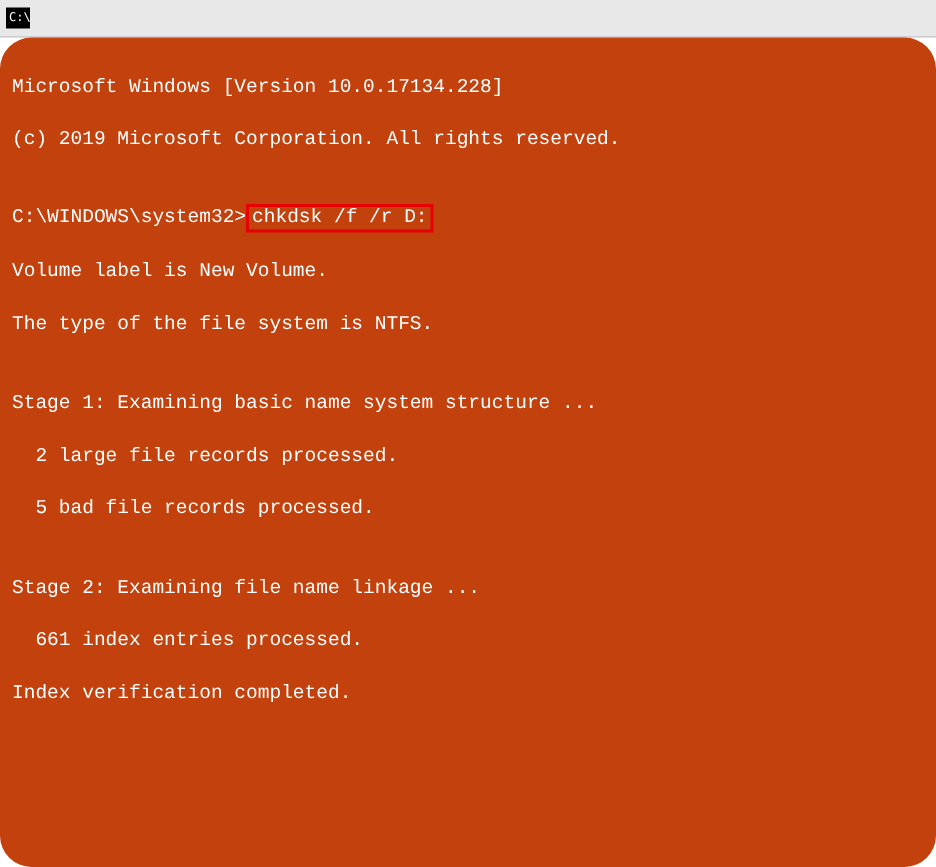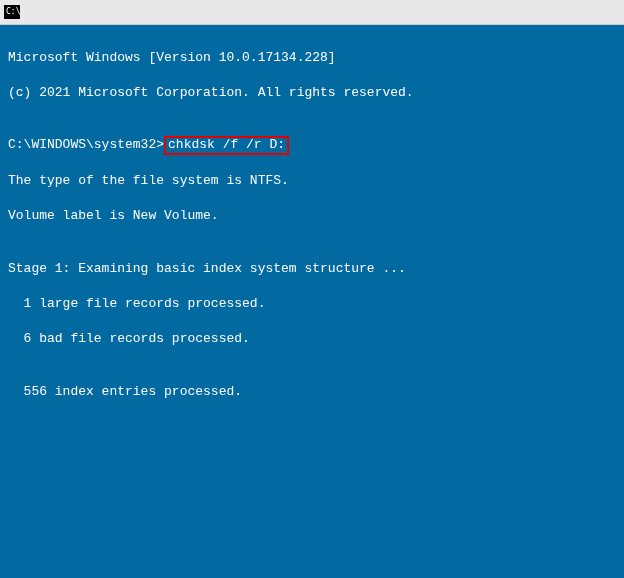--- a/index.html
+++ b/index.html
@@ -35,28 +35,29 @@
       justify-content: flex-start;
       padding-left: 2px;
     }
     .title-icon-inner {
       color: #fff;
       font-size: 8px;
       font-family: 'Consolas', monospace;
       line-height: 1;
     }
     .terminal {
-      background: #0369a1;
+      background: #c2410c;
       color: #ffffff;
       padding: 6px 8px;
       height: 553px;
       font-size: 13px;
       line-height: 1.35;
       white-space: pre;
       overflow: hidden;
+      border-radius: 21px;
     }
     .highlight-box {
       border: 2px solid #e60000;
       padding: 0 2px;
       display: inline-block;
       line-height: 1.1;
       text-align: center;
     }
     .line {
       display: block;
@@ -69,31 +70,33 @@
 <body>
 
 <div class="titlebar">
   <div class="title-icon">
     <span class="title-icon-inner">C:\</span>
   </div>
 </div>
 
 <div class="terminal">
 <span class="line">Microsoft Windows [Version 10.0.17134.228]</span>
-<span class="line">(c) 2021 Microsoft Corporation. All rights reserved.</span>
+<span class="line">(c) 2019 Microsoft Corporation. All rights reserved.</span>
 <span class="line"></span>
 <span class="prompt-line"><span>C:\WINDOWS\system32&gt;</span><span class="highlight-box"><span>chkdsk /f /r D:</span></span></span>
+<span class="line">Volume label is New Volume.</span>
 <span class="line">The type of the file system is NTFS.</span>
-<span class="line">Volume label is New Volume.</span>
 <span class="line"></span>
-<span class="line">Stage 1: Examining basic index system structure ...</span>
-<span class="line">  1 large file records processed.</span>
-<span class="line">  6 bad file records processed.</span>
+<span class="line">Stage 1: Examining basic name system structure ...</span>
+<span class="line">  2 large file records processed.</span>
+<span class="line">  5 bad file records processed.</span>
 <span class="line"></span>
-<span class="line">  556 index entries processed.</span>
+<span class="line">Stage 2: Examining file name linkage ...</span>
+<span class="line">  661 index entries processed.</span>
+<span class="line">Index verification completed.</span>
 
 
 
 <span class="line"></span>
 
 
 
 
 
 

